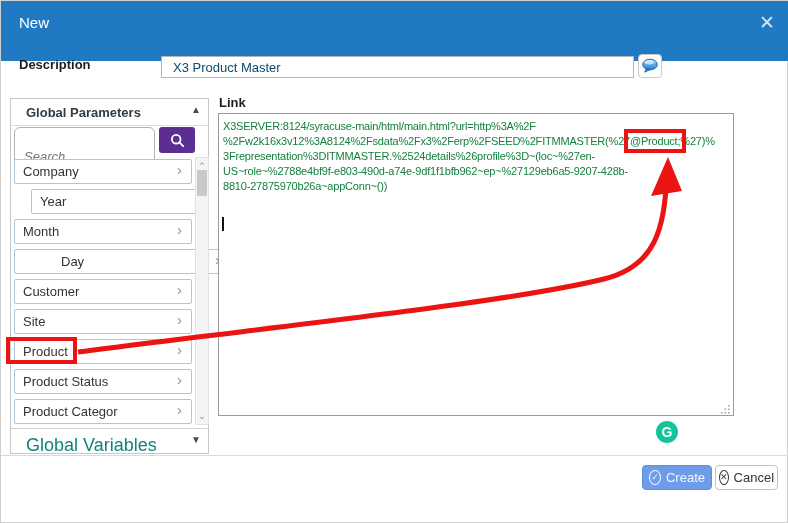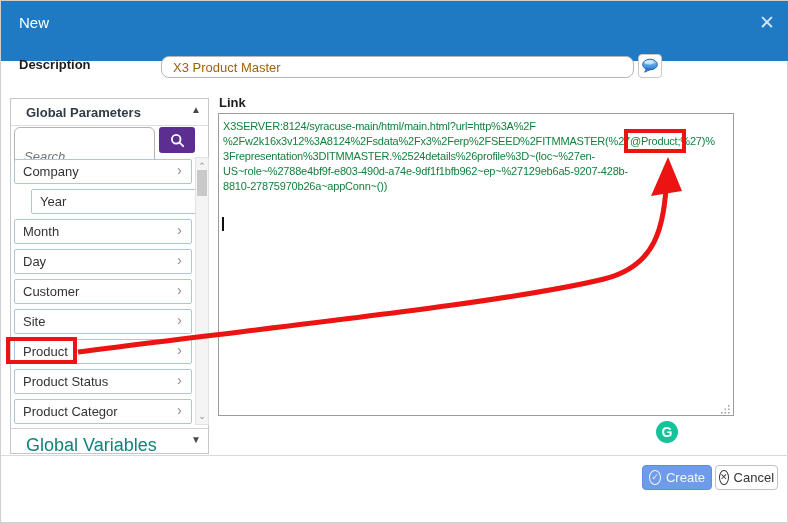--- a/index.html
+++ b/index.html
@@ -12,22 +12,22 @@
 
   
   .hdr{position:absolute;left:0;top:0;width:788px;height:60px;background:#1f7ac3;}
   .hdr-title{position:absolute;left:18px;top:0;line-height:43px;color:#fff;font-size:15px;}
   .hdr-close{position:absolute;right:14px;top:0;line-height:43px;color:#cfe4f5;font-size:19px;cursor:pointer;}
 
   
   .desc-label{position:absolute;left:18px;top:56px;font-size:13px;font-weight:bold;color:#1d1d1d;}
   .desc-input{
     position:absolute;left:160px;top:55px;width:460px;height:20px;
-    border:1px solid #b5b5b5;border-radius:8px;padding:0 0 0 11px;
-    font-family:"Liberation Sans",sans-serif;font-size:13px;color:#a16207;outline:none;
+    border:1px solid #b5b5b5;border-radius:0;padding:0 0 0 11px;
+    font-family:"Liberation Sans",sans-serif;font-size:13px;color:#0c4a6e;outline:none;
   }
   .bubble-btn{
     position:absolute;left:637px;top:53px;width:24px;height:24px;
     background:#fff;border:1px solid #c8c8c8;border-radius:4px;
     display:flex;align-items:center;justify-content:center;cursor:pointer;padding:0;
   }
 
   
   .panel{position:absolute;left:9px;top:97px;width:199px;height:356px;border:1px solid #c6c6c6;background:#fff;box-sizing:border-box;}
   .panel-hdr{position:absolute;left:0;top:0;width:100%;height:26px;border-bottom:1px solid #ddd;cursor:pointer;font-weight:bold;}
@@ -137,21 +137,21 @@
       <span class="chev">›</span>
     </div>
     <div class="list-item" style="top:90px;margin-left:17px;">
       <span class="lbl">Year</span>
       <span class="chev">›</span>
     </div>
     <div class="list-item" style="top:120px;">
       <span class="lbl">Month</span>
       <span class="chev">›</span>
     </div>
-    <div class="list-item" style="top:150px;">
+    <div class="list-item" style="top:150px;padding-left:38px;">
       <span class="lbl">Day</span>
       <span class="chev">›</span>
     </div>
     <div class="list-item" style="top:180px;">
       <span class="lbl">Customer</span>
       <span class="chev">›</span>
     </div>
     <div class="list-item" style="top:210px;">
       <span class="lbl">Site</span>
       <span class="chev">›</span>

